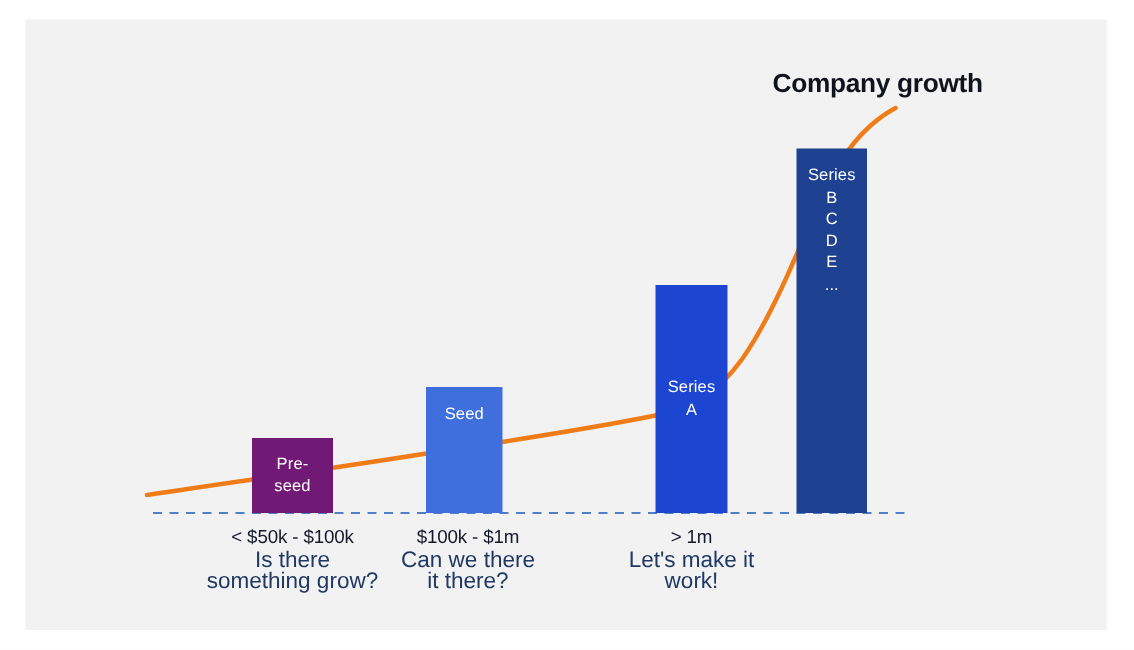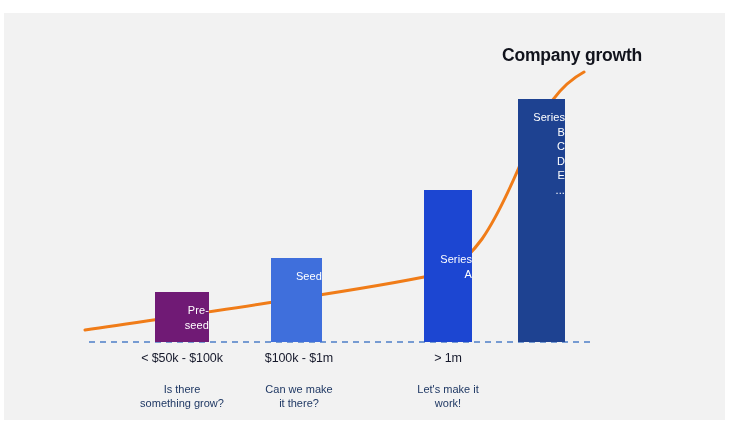--- a/index.html
+++ b/index.html
@@ -16,21 +16,21 @@
   #slide {
     position: absolute;
     left: 0;
     top: 0;
     width: 756px;
     height: 433px;
     background: #ffffff;
   }
   #panel {
     position: absolute;
-    left: 4px;
+    left: 17px;
     top: 13px;
     width: 721px;
     height: 407px;
     background: #f2f2f2;
   }
   #chart-area {
     position: absolute;
     left: 0;
     top: 0;
     width: 721px;
@@ -54,21 +54,21 @@
     top: 0;
     width: 721px;
     height: 407px;
     overflow: visible;
   }
   
   .bar {
     position: absolute;
     box-sizing: border-box;
     color: #ffffff;
-    text-align: right;
+    text-align: center;
     font-size: 11px;
     line-height: 14.5px;
     letter-spacing: 0.1px;
   }
   .bar .bar-label {
     display: block;
     width: 100%;
   }
   .bar.lbl-mid .bar-label {
     position: absolute;
@@ -90,22 +90,22 @@
   .caption .cap-amount {
     display: block;
     font-size: 12.5px;
     font-weight: normal;
     color: #16192b;
     letter-spacing: -0.1px;
     white-space: nowrap;
   }
   .caption .cap-note {
     display: block;
-    margin-top: 18px;
-    font-size: 11px;
+    margin-top: 2px;
+    font-size: 15px;
     line-height: 13.5px;
     color: #1f3864;
   }
 </style>
 </head>
 <body>
 
 <div id="slide">
   <div id="panel">
     <div id="chart-area">
@@ -140,21 +140,21 @@
         <span class="bar-label"><span>Series</span><br><span>B</span><br><span>C</span><br><span>D</span><br><span>E</span><br><span>...</span></span>
       </div>
 
       <div class="caption" style="left:98px; width:160px;">
         <span class="cap-amount">&lt; $50k - $100k</span>
         <span class="cap-note"><span>Is there</span><br><span>something grow?</span></span>
       </div>
 
       <div class="caption" style="left:215px; width:160px;">
         <span class="cap-amount">$100k - $1m</span>
-        <span class="cap-note"><span>Can we make</span><br><span>it there?</span></span>
+        <span class="cap-note"><span>Can we there</span><br><span>it there?</span></span>
       </div>
 
       <div class="caption" style="left:364px; width:160px;">
         <span class="cap-amount">&gt; 1m</span>
         <span class="cap-note"><span>Let's make it</span><br><span>work!</span></span>
       </div>
 
     </div>
   </div>
 </div>

